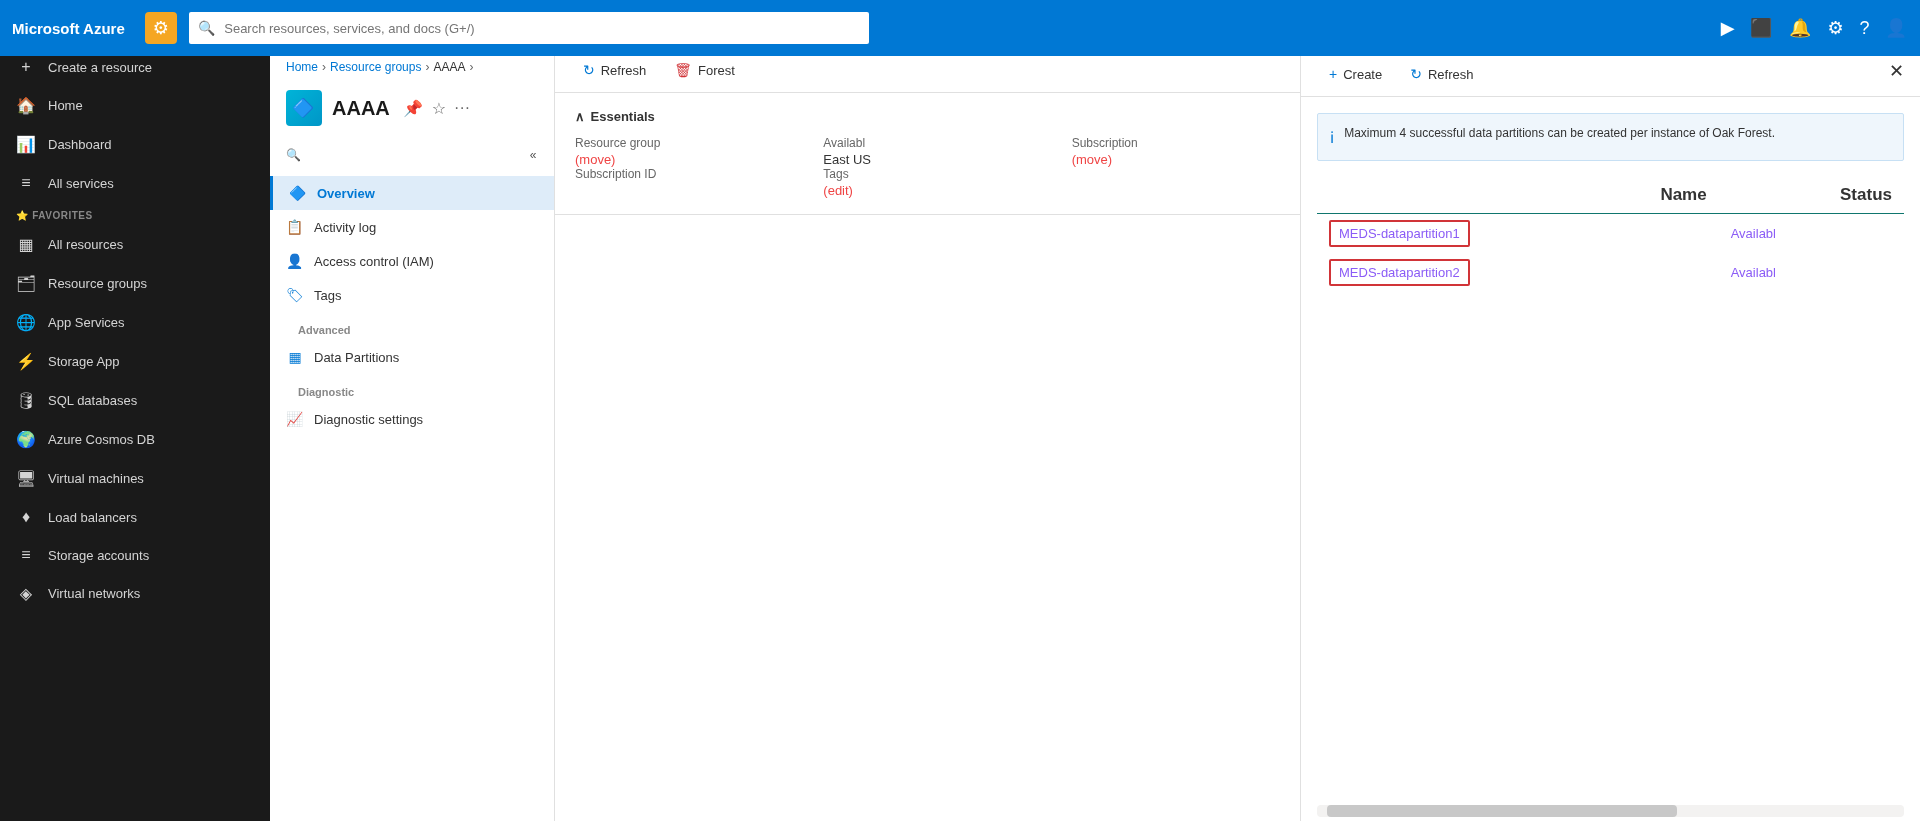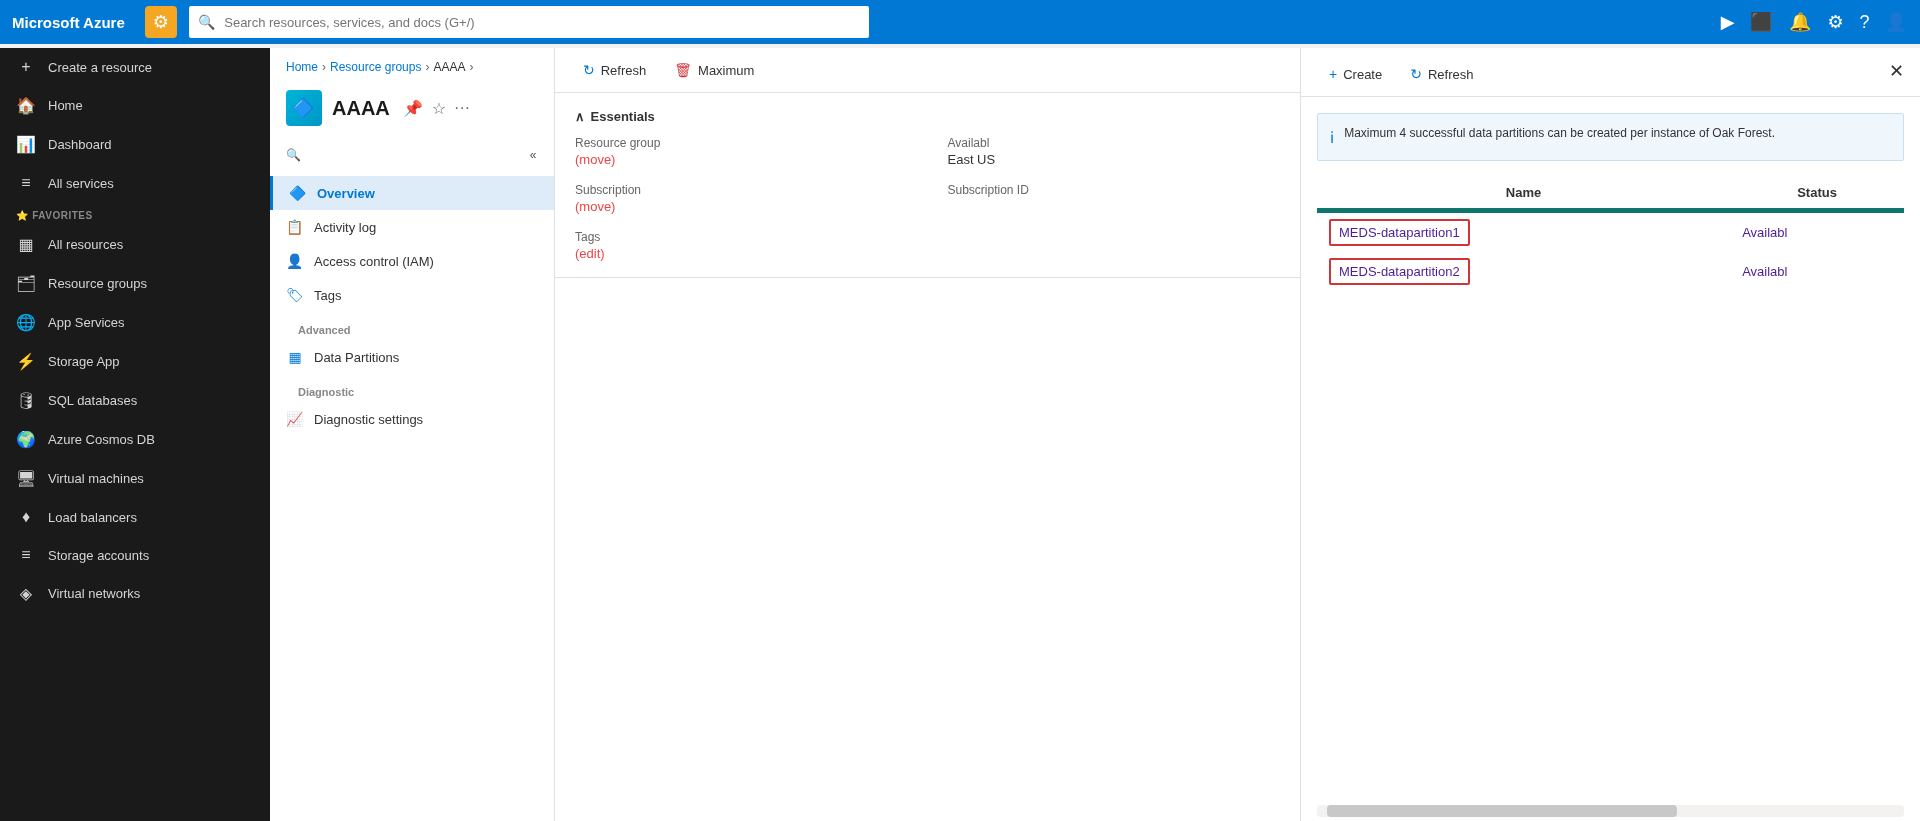--- a/index.html
+++ b/index.html
@@ -3,21 +3,21 @@
   <meta charset="utf-8">
   <style>
     * { box-sizing: border-box; margin: 0; padding: 0; font-family: 'Segoe UI', sans-serif; }
     body { width: 1920px; height: 821px; overflow: hidden; background: #f3f2f1; }
 
     
     .top-nav {
       display: flex;
       align-items: center;
       background: #0078d4;
-      height: 44px;
+      height: 56px;
       padding: 0 12px;
       gap: 12px;
       position: fixed;
       top: 0; left: 0; right: 0;
       z-index: 100;
     }
     .top-nav-brand {
       color: white;
       font-size: 15px;
       font-weight: 600;
@@ -259,22 +259,22 @@
       display: flex;
       align-items: center;
       gap: 6px;
       font-size: 13px;
       font-weight: 600;
       color: #333;
       margin-bottom: 12px;
     }
     .essentials-grid {
       display: grid;
-      grid-template-columns: 1fr 1fr;
-      gap: 16px 40px;
+      grid-template-columns: 1fr 1fr 1fr;
+      gap: 0 40px;
     }
     .essentials-item { }
     .essentials-label { font-size: 12px; color: #666; margin-bottom: 2px; }
     .essentials-value { font-size: 13px; color: #333; }
     .essentials-link { color: #ef4444; text-decoration: none; cursor: pointer; }
 
     
     .rg-right {
       width: 620px;
       min-width: 620px;
@@ -318,30 +318,30 @@
     .data-table-wrap {
       padding: 0 16px;
       flex: 1;
       overflow: auto;
     }
     .data-table {
       width: 100%;
       border-collapse: collapse;
     }
     .data-table th {
-      text-align: center;
-      font-size: 13px;
+      text-align: right;
+      font-size: 17px;
       font-weight: 600;
       color: #333;
       padding: 8px 12px;
-      border-bottom: 5px solid #0f766e;
+      border-bottom: 1px solid #0f766e;
     }
     .data-table td {
       font-size: 13px;
-      color: #4c1d95;
+      color: #8b5cf6;
       padding: 6px 12px;
     }
     .partition-cell {
       border: 2px solid #d13438;
       border-radius: 2px;
       padding: 4px 8px;
       display: inline-block;
     }
     .scrollbar-row {
       height: 12px;
@@ -504,21 +504,21 @@
 
       <div class="rg-middle">
 
         <div class="toolbar">
           <button class="toolbar-btn">
             <span class="btn-icon">↻</span>
             <span>Refresh</span>
           </button>
           <button class="toolbar-btn">
             <span class="btn-icon-red">🗑</span>
-            <span>Maximum</span>
+            <span>Forest</span>
           </button>
         </div>
 
         <div class="essentials-section">
           <div class="essentials-header">
             <span>∧</span>
             <span>Essentials</span>
           </div>
           <div class="essentials-grid">
             <div class="essentials-item">

